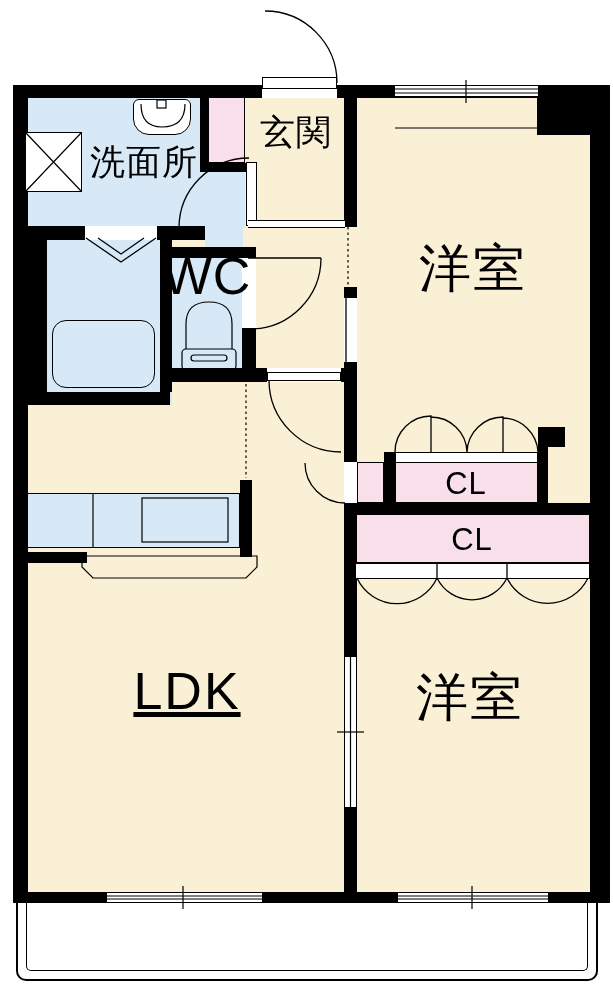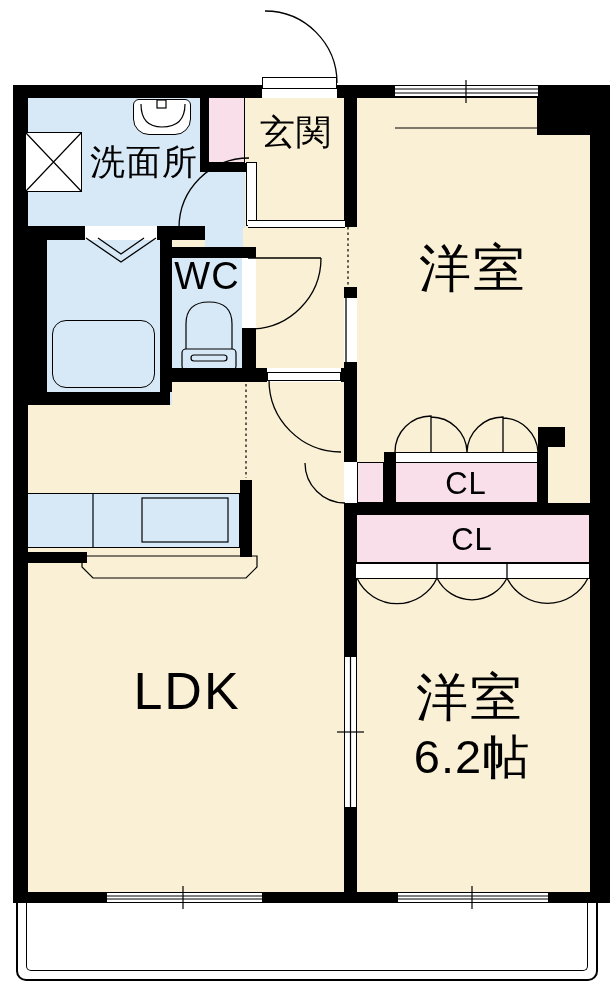--- a/index.html
+++ b/index.html
@@ -11,21 +11,21 @@
   .fill-pink{background:var(--pink);border:1px solid #000;}
   .wall{background:var(--wall);}
   .opening{background:#fff;}
   .window{background:#fff;border-top:1.5px solid #000;border-bottom:1.5px solid #000;}
   .leaf{background:#fff;border:1.5px solid #000;}
   .band{background:#fff;border:1px solid #000;}
   .label{transform:translate(-50%,-50%);white-space:nowrap;line-height:1;color:#000;}
   .lbl-big{font-size:52px;letter-spacing:2px;}
   .lbl-size{font-size:47px;letter-spacing:1px;}
   .lbl-small{font-size:35px;letter-spacing:1px;}
-  .lbl-wc{font-size:38px;letter-spacing:1px;}
+  .lbl-wc{font-size:52px;letter-spacing:1px;}
   .lbl-cl{font-size:31px;letter-spacing:1px;}
   svg{left:0;top:0;}
 </style>
 </head>
 <body>
 
 <div id="plan">
 
   <div class="fill-cream" style="left:15px;top:85px;width:583px;height:818px;"></div>
 
@@ -138,16 +138,15 @@
       <path d="M 246 384 L 246 478"></path>
     </g>
   </svg>
 
   <div class="label lbl-small" style="left:296px;top:131px;">玄関</div>
   <div class="label lbl-small" style="left:144px;top:161px;">洗面所</div>
   <div class="label lbl-wc" style="left:207px;top:276px;">WC</div>
   <div class="label lbl-big" style="left:473px;top:268px;">洋室</div>
   <div class="label lbl-cl" style="left:466px;top:483px;">CL</div>
   <div class="label lbl-cl" style="left:472px;top:539px;">CL</div>
-  <div class="label lbl-big" style="left:187px;top:691px;">LDK</div>
+  <div class="label lbl-big" style="left:187px;top:691px;text-decoration:underline;">LDK</div>
   <div class="label lbl-big" style="left:470px;top:697px;">洋室</div>
-  <div class="label lbl-size" style="left:472px;top:756px;">6.2帖</div>
 </div>
 
 </body></html>

